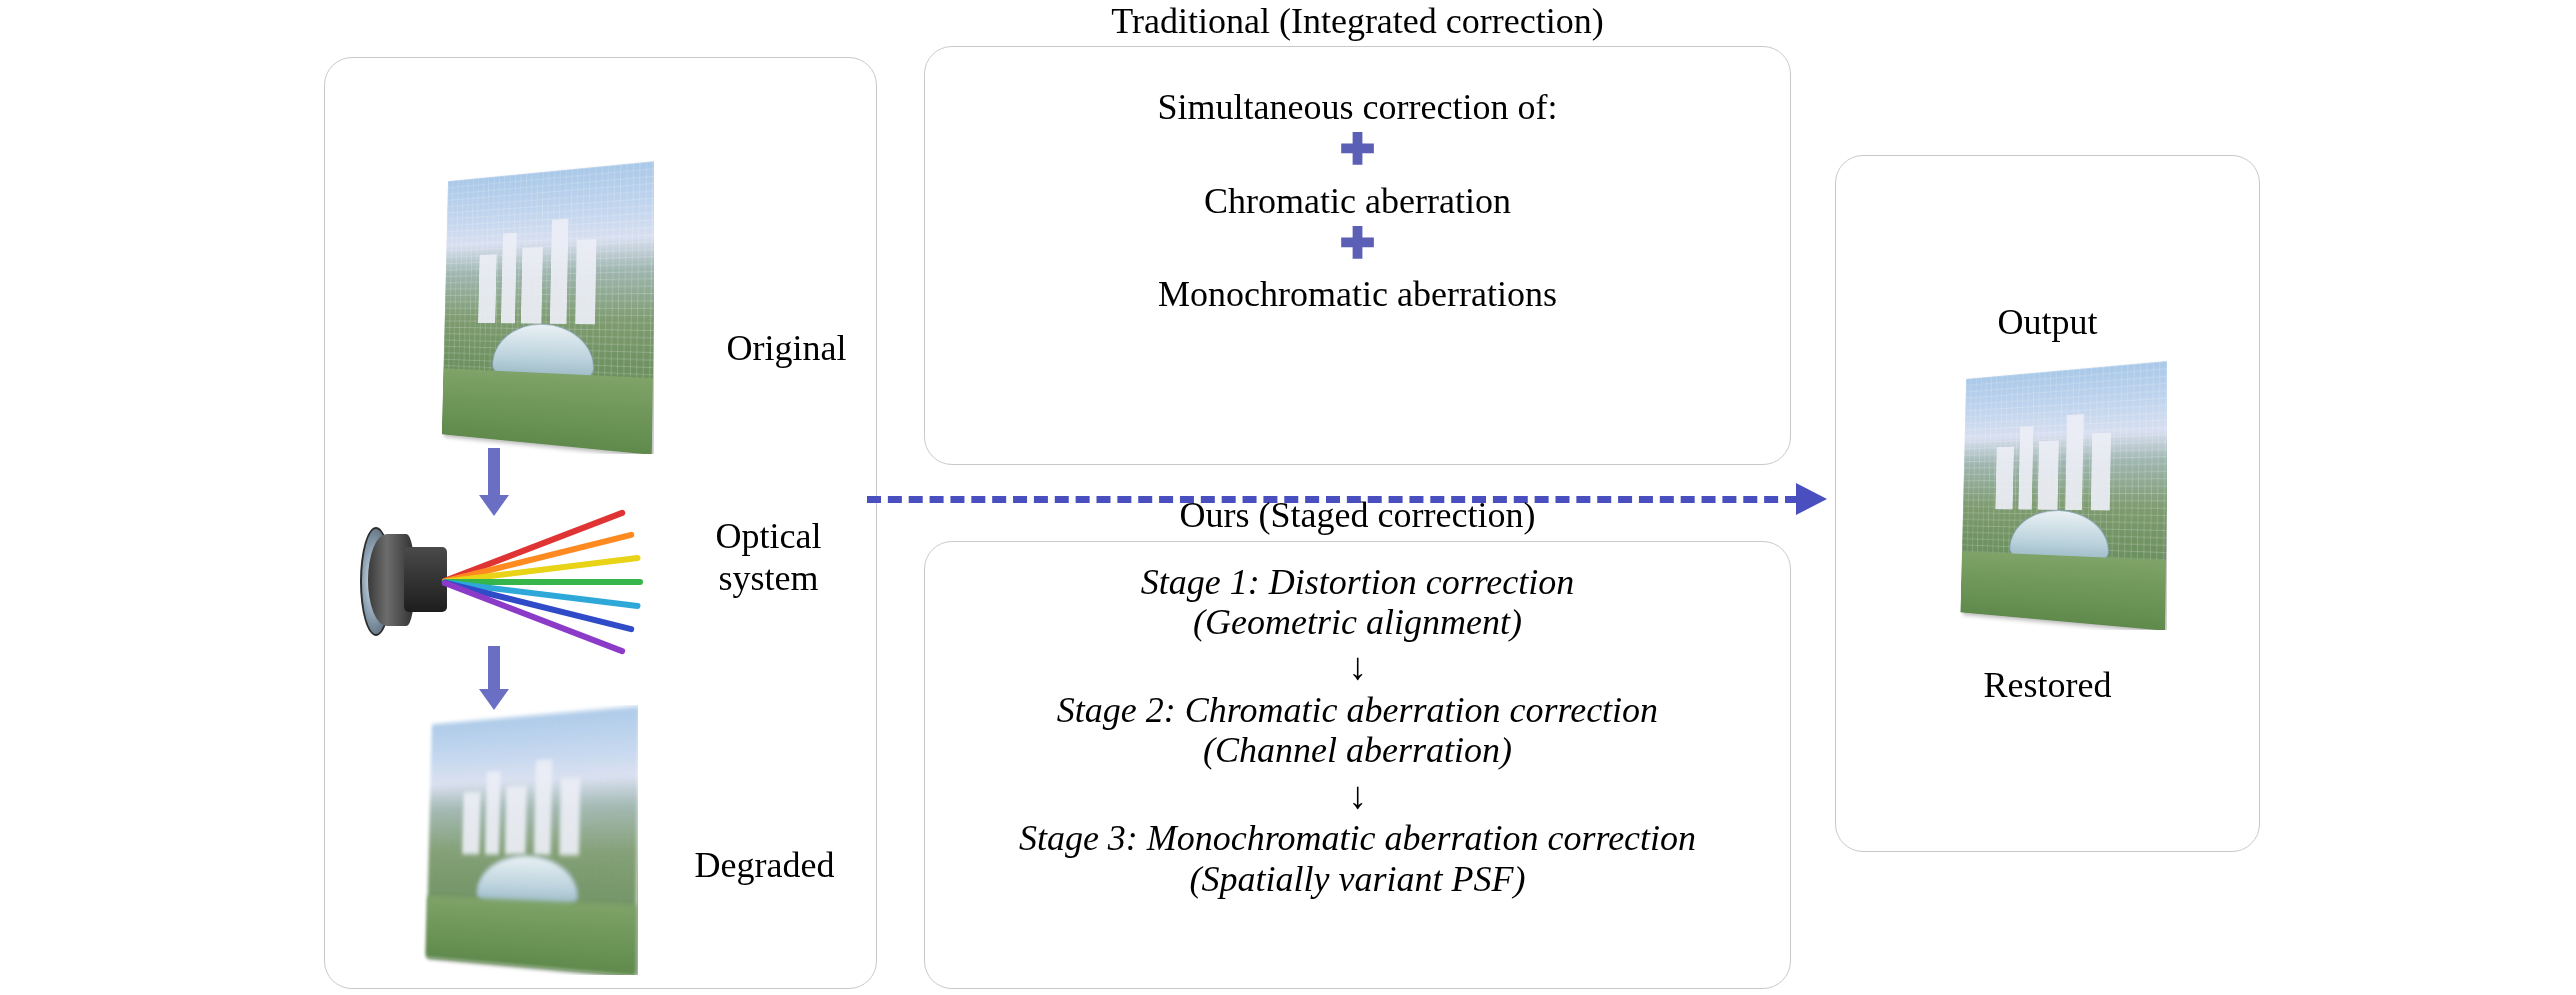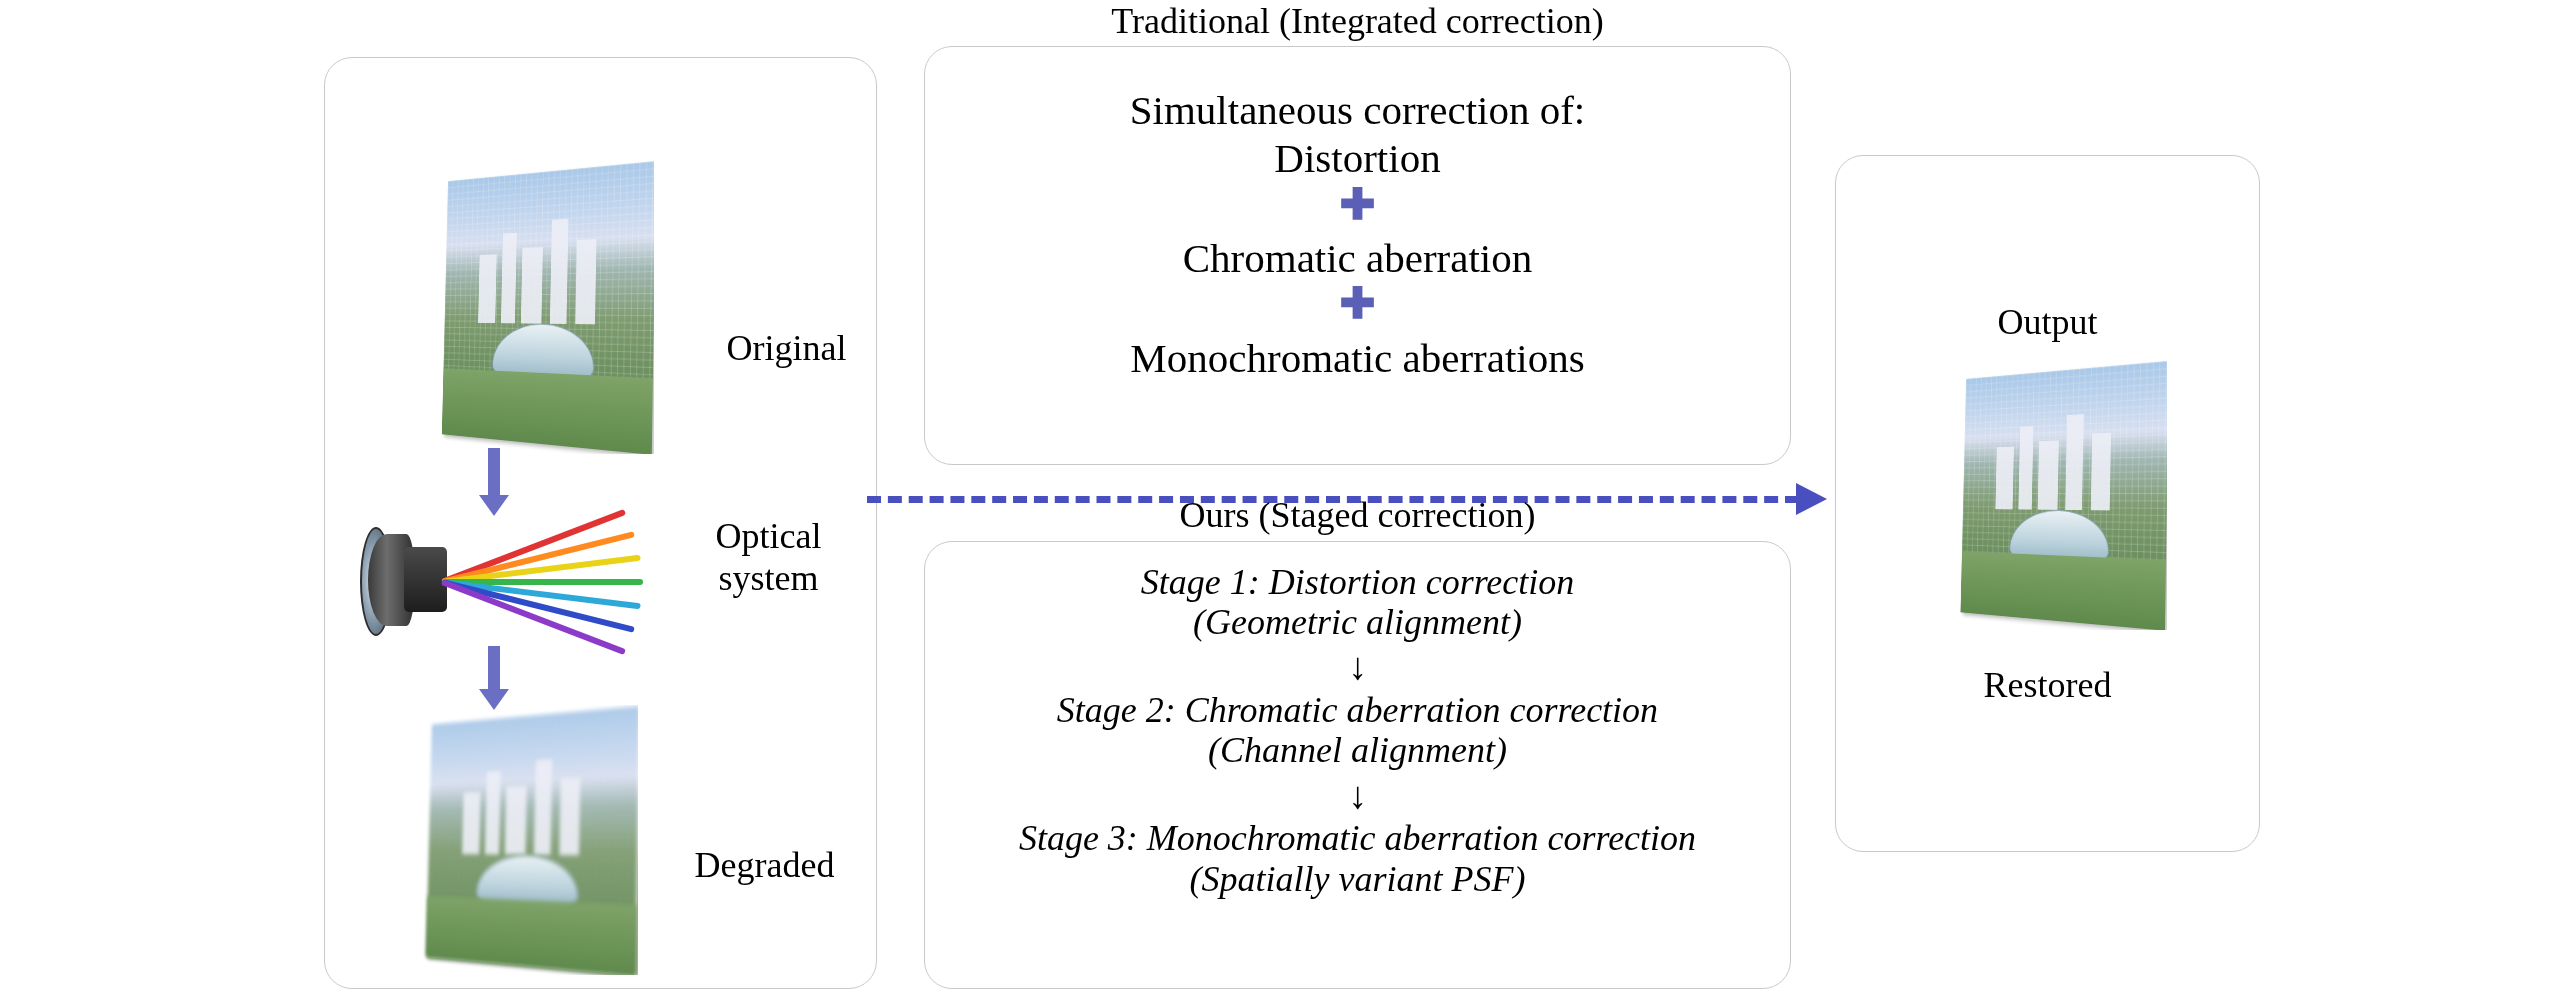--- a/index.html
+++ b/index.html
@@ -200,21 +200,21 @@
     top: 46px;
     width: 867px;
     height: 419px;
   }
   .plus {
     font-size: 43px;
     font-weight: bold;
     color: #5b5fb5;
     line-height: 1;
   }
-  .trad-line { font-size: 41px; line-height: 1.18; }
+  .trad-line { font-size: 36px; line-height: 1.18; }
 
   
   #ours-title { left: 924px; top: 494px; width: 867px; }
   #ours-panel {
     left: 924px;
     top: 541px;
     width: 867px;
     height: 448px;
   }
   .stage-line { font-size: 36px; line-height: 1.12; }
@@ -317,41 +317,40 @@
       <div class="dome" style="left:26%; top:56%; width:48%; height:22%;"></div>
       <div class="grass" style="height:26%;"></div>
     </div>
   </div>
   <div class="caption" style="left:654px; top:844px; width:221px;">Degraded</div>
 
   <div class="title-above" id="trad-title">Traditional (Integrated correction)</div>
   <div class="panel" id="trad-panel">
     <div style="position:absolute; left:0; top:39px; width:100%; text-align:center;">
       <div class="trad-line">Simultaneous correction of:</div>
-      <div class="trad-line">Distortion</div>
       <div class="plus">✚</div>
       <div class="trad-line" style="margin-top:8.2px;">Chromatic aberration</div>
       <div class="plus">✚</div>
       <div class="trad-line" style="margin-top:8.2px;">Monochromatic aberrations</div>
     </div>
   </div>
 
   <div id="dash-arrow">
     <div class="line"></div>
     <div class="head"></div>
   </div>
 
   <div class="title-above" id="ours-title">Ours (Staged correction)</div>
   <div class="panel" id="ours-panel">
     <div style="position:absolute; left:0; top:19.6px; width:100%; text-align:center;font-style:italic;">
       <div class="stage-line">Stage 1: Distortion correction</div>
       <div class="stage-line">(Geometric alignment)</div>
       <div class="down-glyph" style="margin:4.9px 0;">↓</div>
       <div class="stage-line">Stage 2: Chromatic aberration correction</div>
-      <div class="stage-line">(Channel alignment)</div>
+      <div class="stage-line">(Channel aberration)</div>
       <div class="down-glyph" style="margin:4.9px 0;">↓</div>
       <div class="stage-line" style="padding:0 57px;">Stage 3: Monochromatic aberration correction</div>
       <div class="stage-line">(Spatially variant PSF)</div>
     </div>
   </div>
 
   <div class="panel" id="out-panel"></div>
   <div class="title-above" id="out-label">Output</div>
 
   <div class="photo soft" style="left:1905px; top:360px; width:262px; height:270px;">

